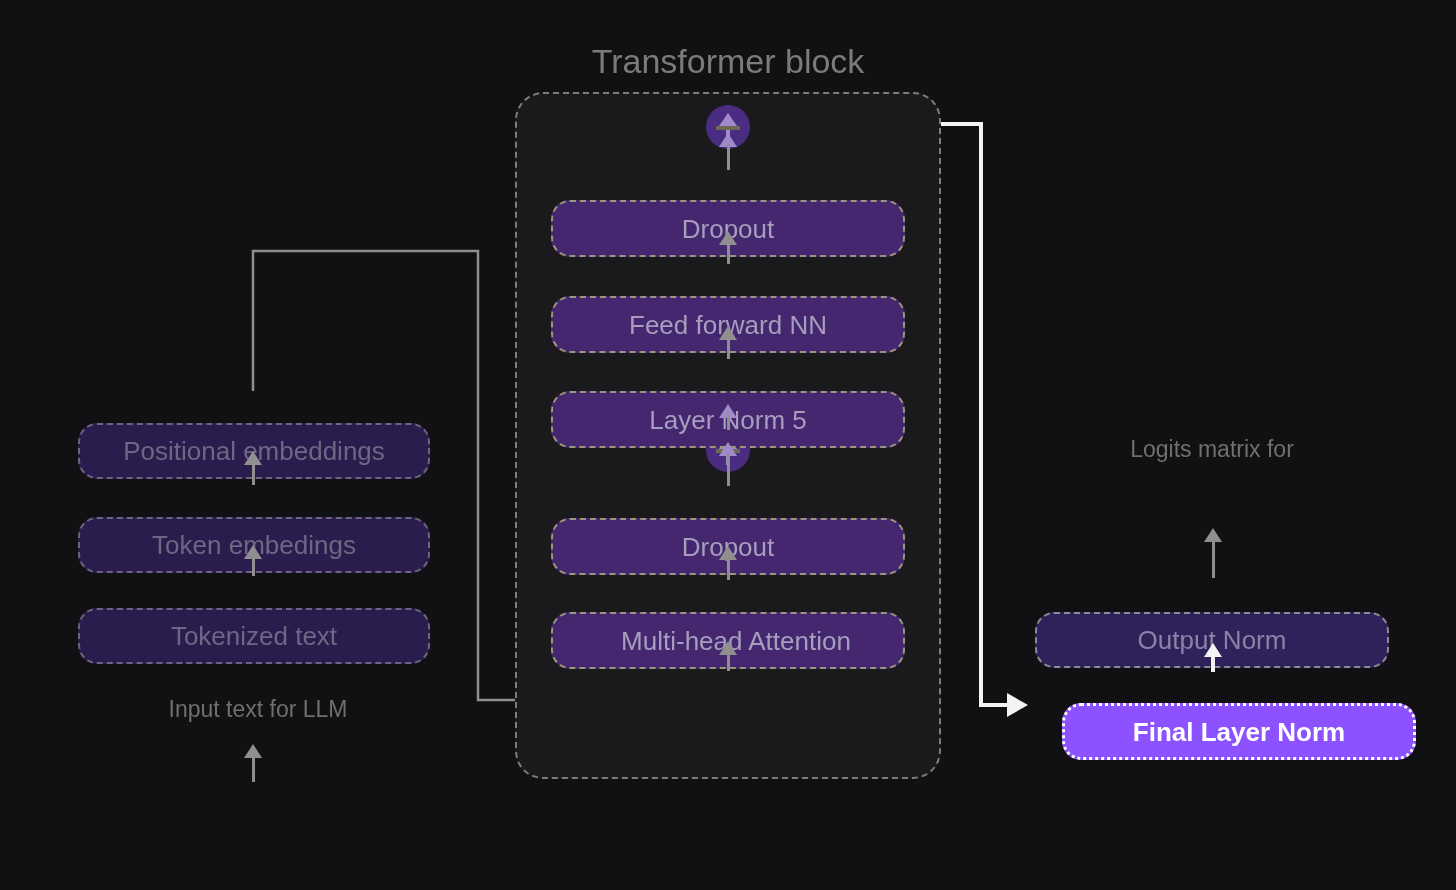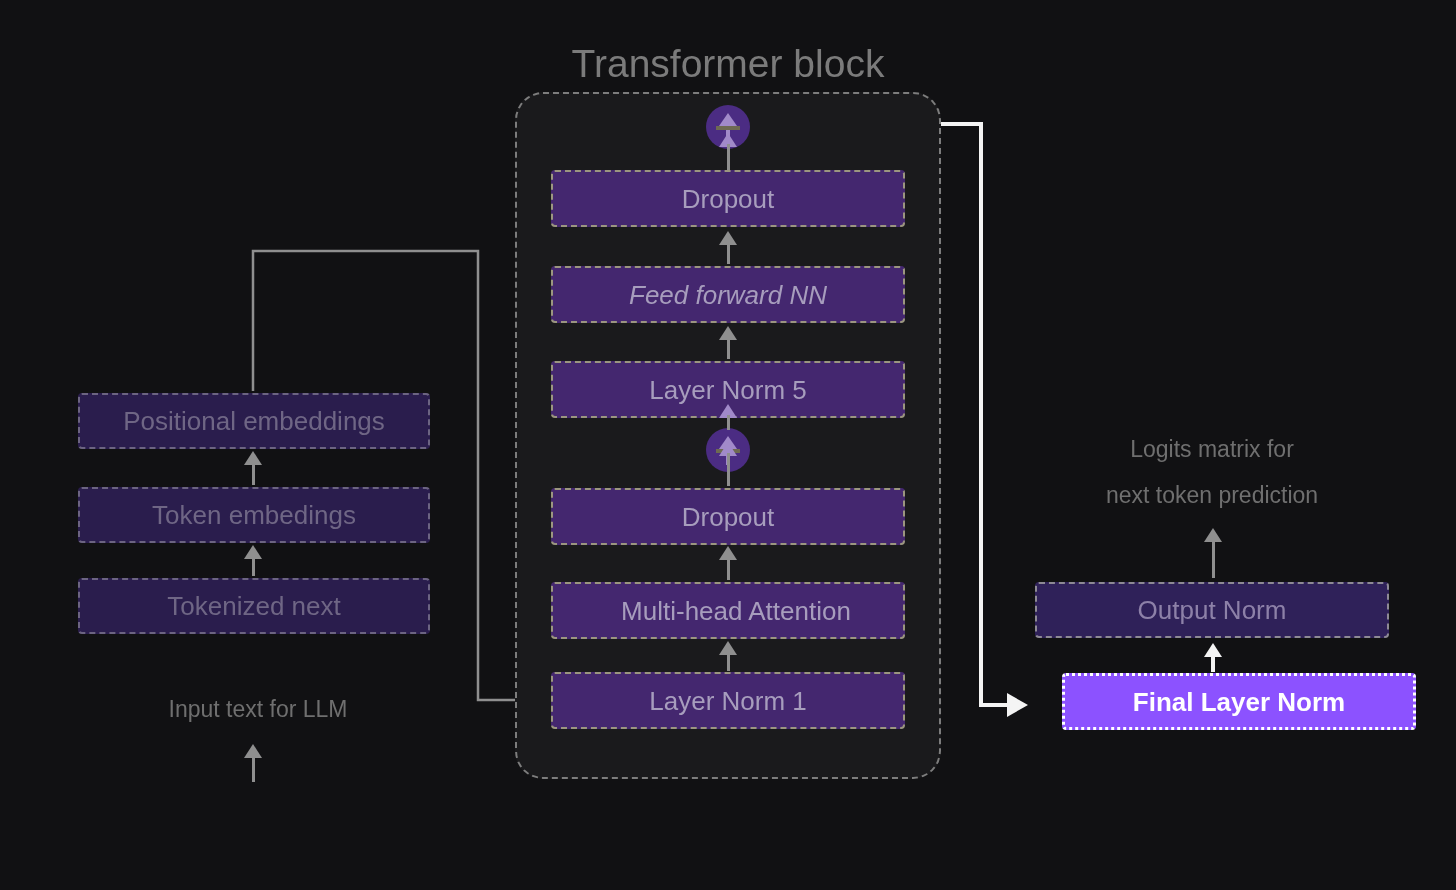--- a/index.html
+++ b/index.html
@@ -11,35 +11,35 @@
     --circle-fill:#4b2c83; --arrow-gray:#8f8f8f; --arrow-purple:#a18ac9;
     --label-gray:#757575; --connector-white:#f4f4f4; --endpoint:#d9b4ff;
     --plus-bar:#6e6a52;
   }
   *{box-sizing:border-box;}
   html,body{margin:0;padding:0;background:var(--bg);}
   .stage{position:relative;width:1456px;height:890px;background:var(--bg);
          font-family:"Liberation Sans","DejaVu Sans",sans-serif;overflow:hidden;}
 
   .box{position:absolute;display:flex;align-items:center;justify-content:center;
-       border-radius:4px;font-size:26px;line-height:1;}
+       border-radius:19px;font-size:26px;line-height:1;margin-top:30px;}
   .block-node{left:551px;width:354px;height:57px;background:var(--block-fill);
        border:2px dashed var(--block-border);color:var(--block-text);}
   .dim-node{left:78px;width:352px;height:56px;background:var(--dim-fill);
        border:2px dashed var(--dim-border);color:var(--dim-text);}
   .out-node{left:1035px;width:354px;height:56px;background:var(--output-fill);
        border:2px dashed var(--output-border);color:var(--output-text);}
   .accent-node{left:1062px;width:354px;height:57px;background:var(--accent);
        border:3px dotted #ffffff;color:var(--accent-text);font-weight:700;}
 
   .panel{position:absolute;left:515px;top:92px;width:426px;height:687px;
        background:var(--panel);border:2px dashed #7d7d7d;border-radius:28px;}
 
   .title{position:absolute;left:515px;top:42px;width:426px;text-align:center;
-       color:#7b7b7b;font-size:39px;}
+       color:#7b7b7b;font-size:34px;}
   .caption{position:absolute;color:#6f6f6f;font-size:23px;text-align:center;}
 
   .circle{position:absolute;width:44px;height:44px;border-radius:50%;
        background:var(--circle-fill);}
   .circle .plus-tri{position:absolute;left:13px;top:8px;width:0;height:0;
        border-left:9px solid transparent;border-right:9px solid transparent;
        border-bottom:13px solid var(--arrow-purple);}
   .circle .plus-h{position:absolute;left:10px;top:21px;width:24px;height:4px;
        background:var(--plus-bar);}
   .circle .plus-v{position:absolute;left:20px;top:25px;width:4px;height:12px;
@@ -80,34 +80,31 @@
   </div>
   <div class="circle" style="left:706px;top:428px;">
     <div class="plus-tri"></div>
     <div class="plus-h"></div>
     <div class="plus-v"></div>
   </div>
 
   <div class="box block-node" style="top:170px;">
     <span>Dropout</span>
   </div>
-  <div class="box block-node" style="top:266px;font-style:italic;">
+  <div class="box block-node" style="top:266px;">
     <span>Feed forward NN</span>
   </div>
   <div class="box block-node" style="top:361px;">
     <span>Layer Norm 5</span>
   </div>
   <div class="box block-node" style="top:488px;">
     <span>Dropout</span>
   </div>
   <div class="box block-node" style="top:582px;padding-left:16px;">
     <span>Multi-head Attention</span>
-  </div>
-  <div class="box block-node" style="top:672px;">
-    <span>Layer Norm 1</span>
   </div>
 
   <div class="arrow-up" style="left:719px;top:641px;height:30px;">
       <div class="head"></div>
       <div class="stem"></div>
     </div>
   <div class="arrow-up" style="left:719px;top:546px;height:34px;">
       <div class="head"></div>
       <div class="stem"></div>
     </div>
@@ -132,39 +129,38 @@
       <div class="stem"></div>
     </div>
 
   <div class="box dim-node" style="top:487px;">
     <span>Token embedings</span>
   </div>
   <div class="box dim-node" style="top:393px;">
     <span>Positional embeddings</span>
   </div>
   <div class="box dim-node" style="top:578px;">
-    <span>Tokenized next</span>
+    <span>Tokenized text</span>
   </div>
   <div class="arrow-up" style="left:244px;top:451px;height:34px;">
       <div class="head"></div>
       <div class="stem"></div>
     </div>
   <div class="arrow-up" style="left:244px;top:545px;height:31px;">
       <div class="head"></div>
       <div class="stem"></div>
     </div>
   <div class="caption" style="left:78px;top:696px;width:360px;">Input text for LLM</div>
   <div class="arrow-up" style="left:244px;top:744px;height:38px;">
       <div class="head"></div>
       <div class="stem"></div>
     </div>
 
   <div class="caption" style="left:1035px;top:426px;width:354px;line-height:46px;">
     <div>Logits matrix for</div>
-    <div>next token prediction</div>
   </div>
   <div class="arrow-up" style="left:1204px;top:528px;height:50px;">
       <div class="head"></div>
       <div class="stem"></div>
     </div>
   <div class="box out-node" style="top:582px;">
     <span>Output Norm</span>
   </div>
   <div class="arrow-up white" style="left:1204px;top:643px;height:29px;">
       <div class="head"></div>

